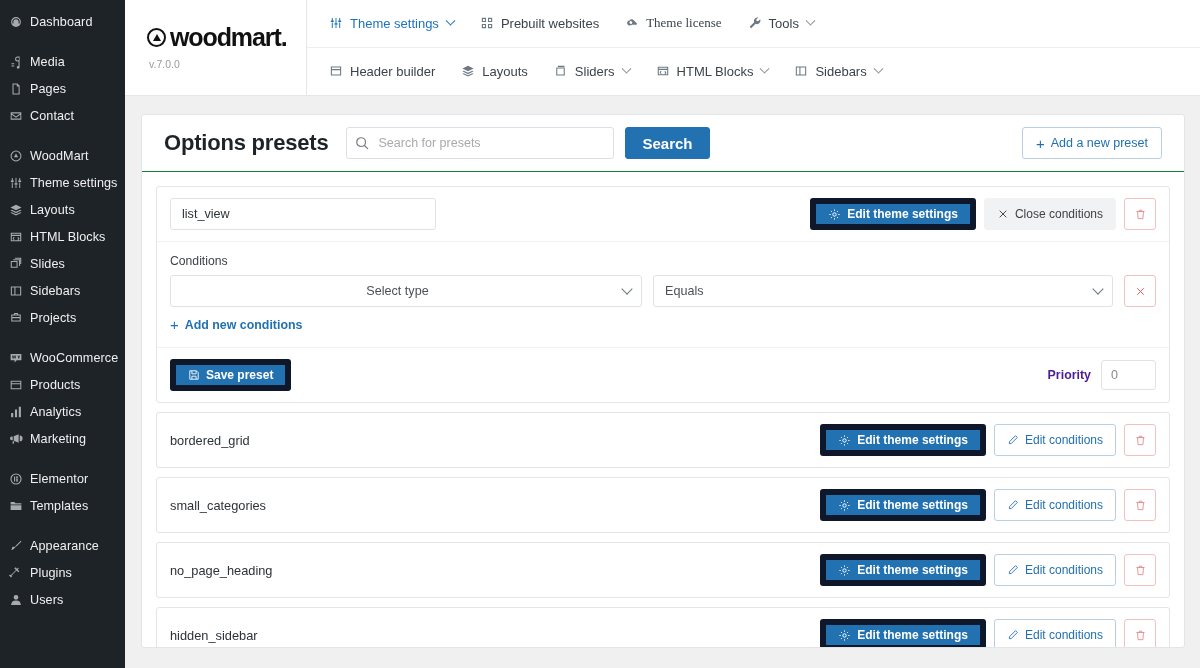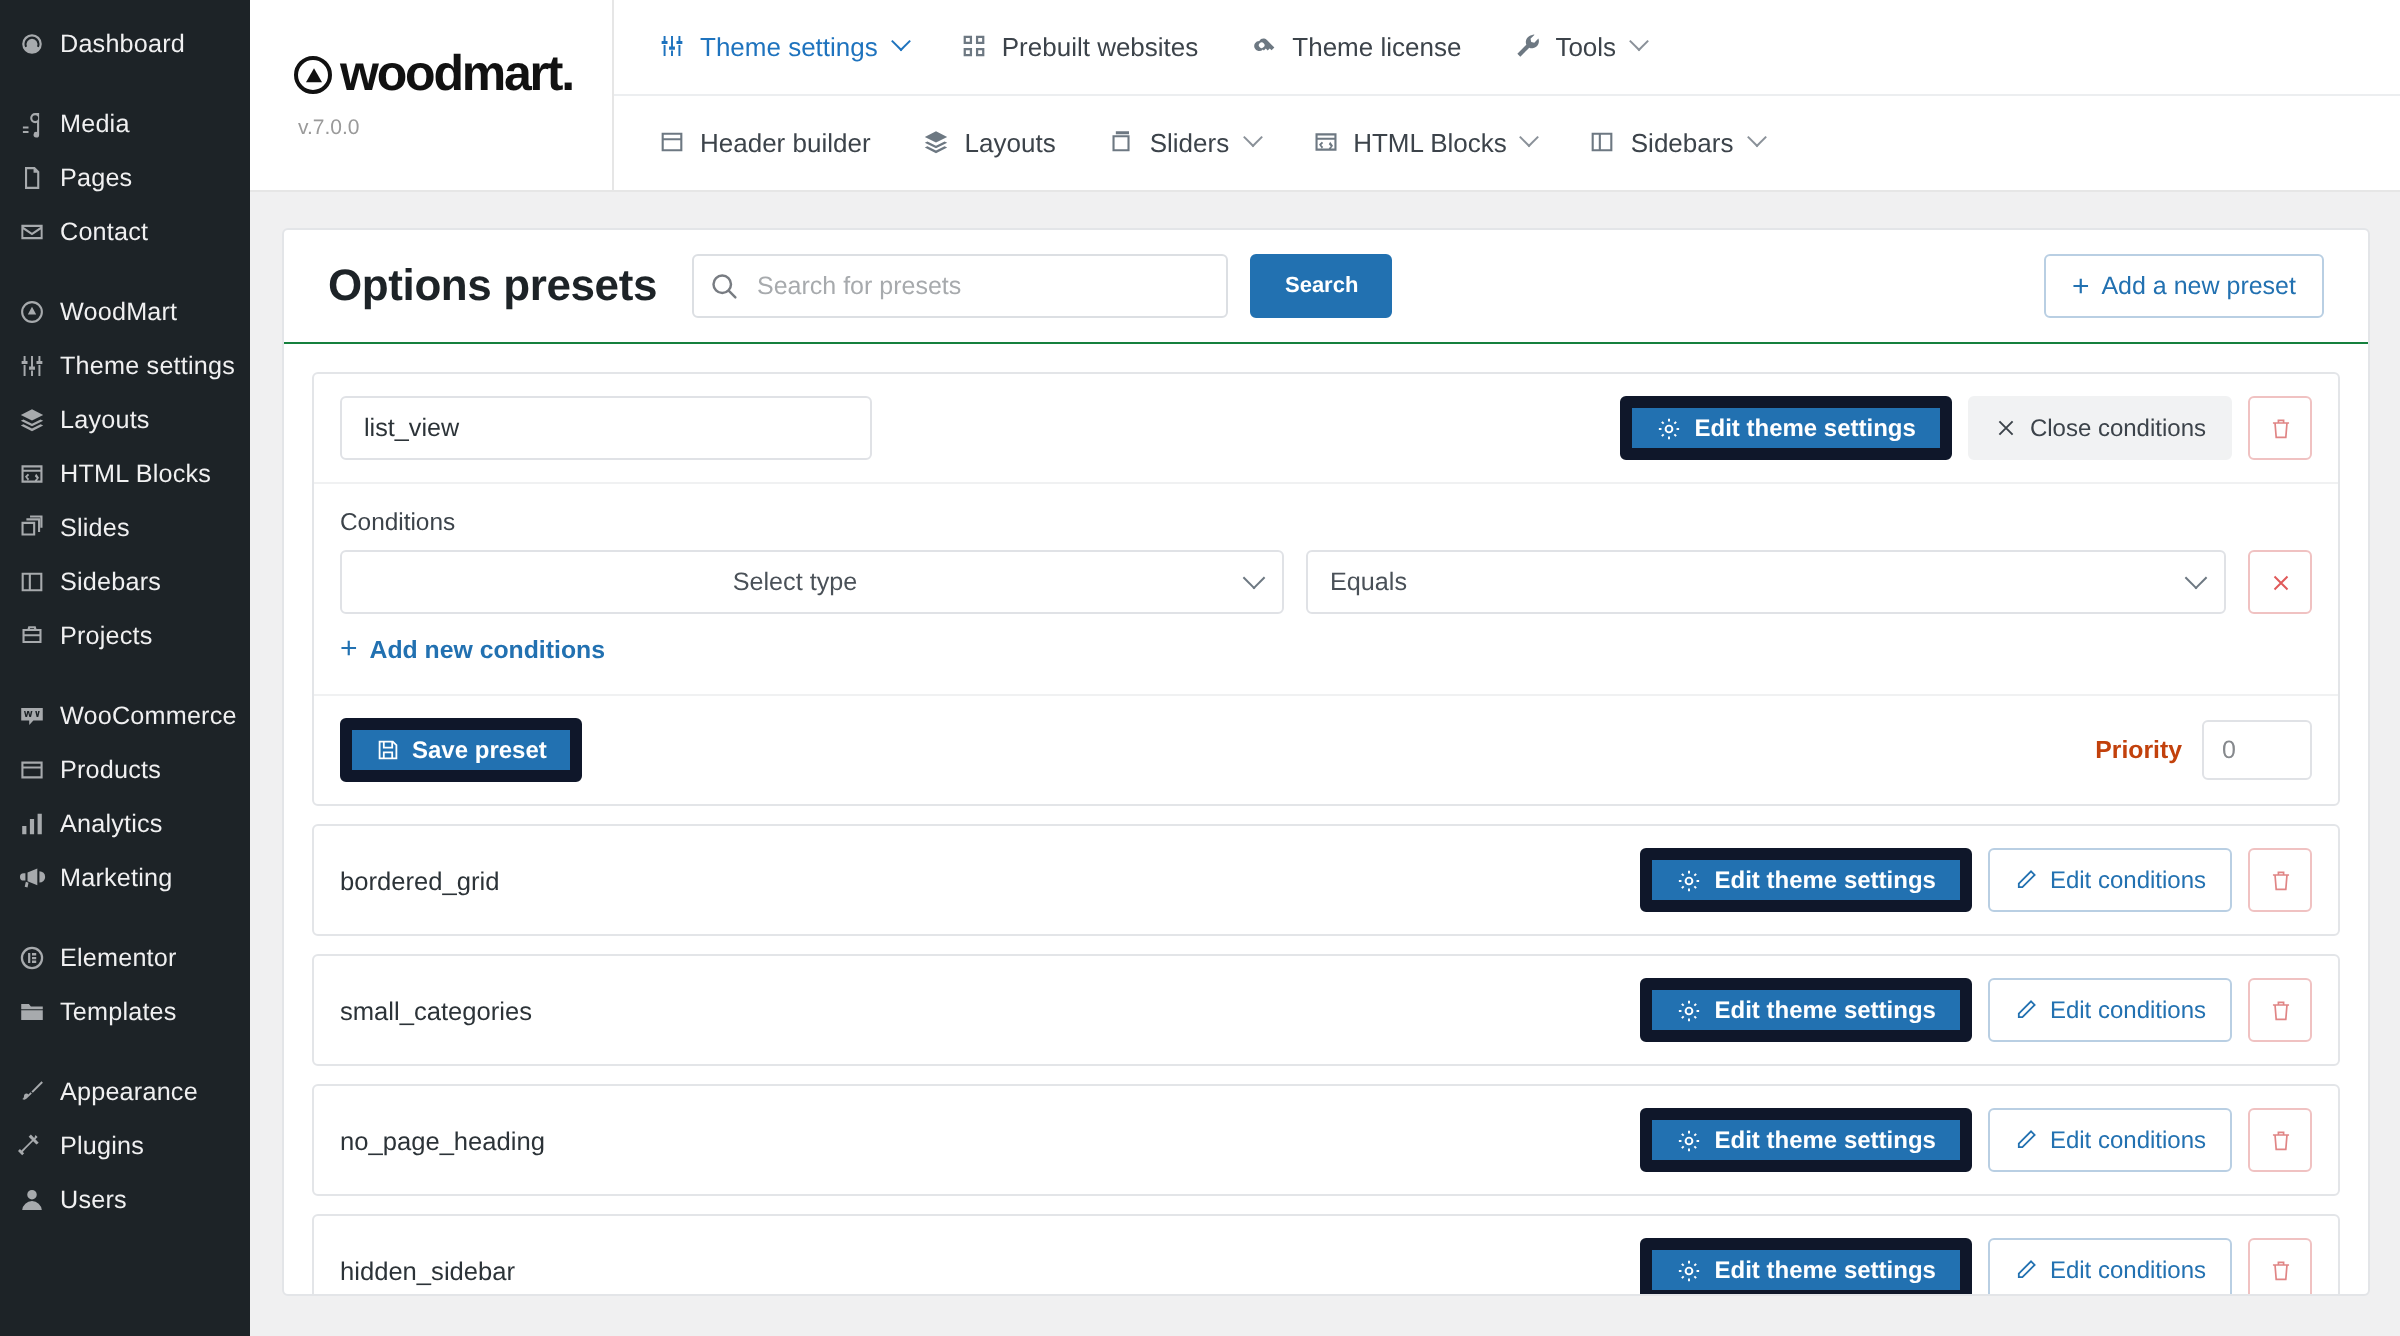--- a/index.html
+++ b/index.html
@@ -105,21 +105,21 @@
     font-family: "Liberation Sans", sans-serif; outline: none; background: #fff;
   }
   .search-input::placeholder { color: #a7aaad; }
   .search-ico {
     position: absolute; left: 9px; top: 50%; transform: translateY(-50%);
     color: #787c82; display: flex;
   }
   .btn-search {
     margin-left: 11px; height: 32px; padding: 0 16px;
     background: #2271b1; color: #fff; border: 1px solid #2271b1;
-    border-radius: 3px; font-size: 11px; font-weight: bold;
+    border-radius: 3px; font-size: 15px; font-weight: bold;
     font-family: "Liberation Sans", sans-serif; cursor: pointer;
   }
   .btn-add {
     margin-left: auto; height: 32px; padding: 0 13px;
     background: #fff; color: #2271b1; border: 1px solid #b9cfe3;
     border-radius: 3px; font-size: 12.5px; cursor: pointer;
     display: flex; align-items: center; gap: 6px;
     font-family: "Liberation Sans", sans-serif;
   }
   .plus { font-size: 15px; line-height: 1; font-weight: 400; }
@@ -186,21 +186,21 @@
     margin-top: 10px; display: inline-flex; align-items: center; gap: 6px;
     font-size: 12.4px; color: #2271b1; cursor: pointer; font-weight: bold;
   }
   .add-cond .plus { font-weight: 400; color: #2271b1; }
 
   .preset-footer {
     border-top: 1px solid #f0f1f2; padding: 11px 13px;
     display: flex; align-items: center;
   }
   .priority-wrap { margin-left: auto; display: flex; align-items: center; gap: 10px; }
-  .priority-label { font-size: 12.4px; color: #c2410c; font-weight: bold; }
+  .priority-label { font-size: 12.4px; color: #4c1d95; font-weight: bold; }
   .priority-input {
     width: 55px; height: 30px; border: 1px solid #e0e2e6; border-radius: 3px;
     padding: 0 9px; font-size: 12.5px; color: #86898d;
     font-family: "Liberation Sans", sans-serif; outline: none;
   }
 </style>
 </head>
 <body>
 
 <div class="app">
@@ -403,21 +403,21 @@
                 </svg>
               </span>
               <span>Prebuilt websites</span>
             </div>
             <div class="wm-nav">
               <span class="nico">
                 <svg fill="currentColor" width="14" height="14" viewBox="0 0 20 20">
                   <path d="M6.6 6.4a3.6 3.6 0 1 0 2.6 6.1l.7.7 1.4-1.4 1.3 1.4 1.5-1.4 1.3 1.3 2-2-5.3-5.3a3.6 3.6 0 0 0-1.9-1.1 3.6 3.6 0 0 0-3.6 1.7zm.3 1.6a2 2 0 1 1 2.9 2.8A2 2 0 0 1 6.9 8z"></path>
                 </svg>
               </span>
-              <span style="position: relative;">Theme license</span>
+              <span style="position: relative; font-family: Liberation Serif, serif;">Theme license</span>
             </div>
             <div class="wm-nav">
               <span class="nico">
                 <svg fill="currentColor" width="14" height="14" viewBox="0 0 20 20">
                   <path d="M13.4 2.2a5 5 0 0 0-4.6 6.9L2.4 15.5l2.1 2.1 6.4-6.4a5 5 0 0 0 6.9-4.6c0-.7-.1-1.3-.4-1.9l-2.9 2.9-2.2-.5-.5-2.2 2.9-2.9a5 5 0 0 0-1.3-.2z"></path>
                 </svg>
               </span>
               <span>Tools</span>
               <span class="chev"></span>
             </div>

